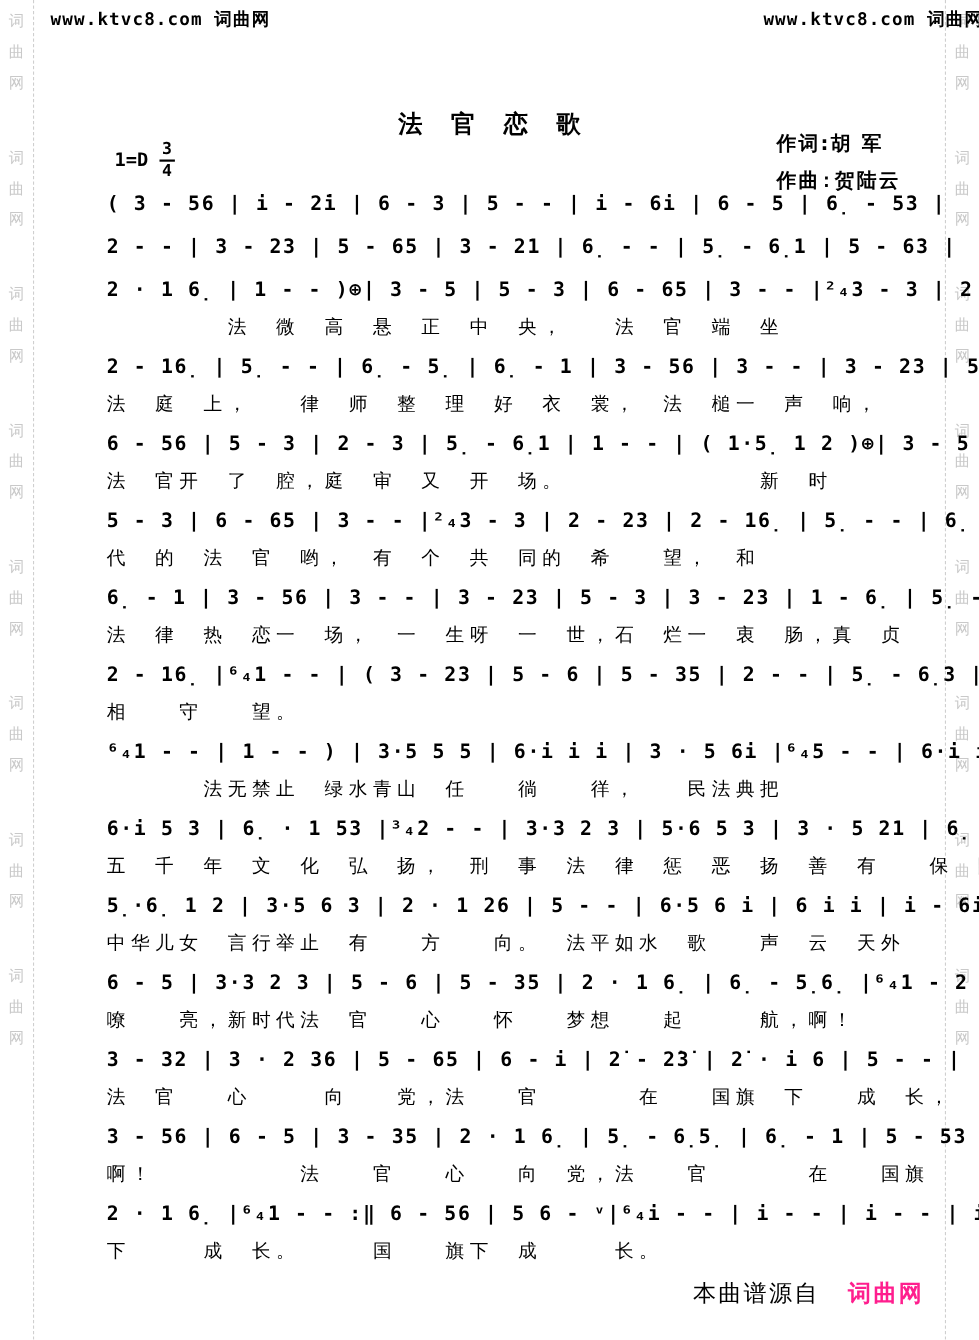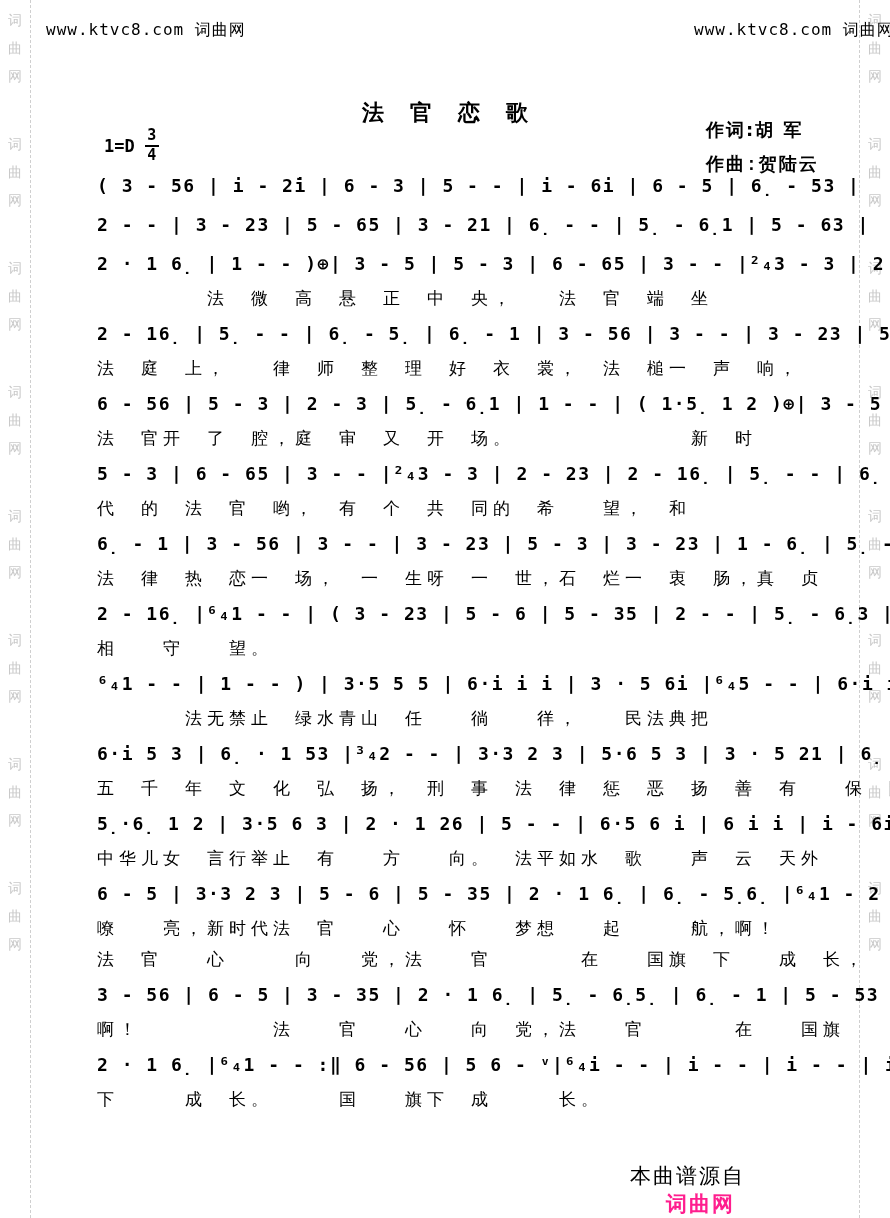--- a/index.html
+++ b/index.html
@@ -6,22 +6,22 @@
   .page{position:relative;width:890px;height:1218px;background:#ffffff;overflow:hidden;
         font-family:"DejaVu Sans",sans-serif;color:#000;}
   
   .wm-col{position:absolute;top:0;bottom:0;width:30px;display:flex;flex-direction:column;
           align-items:center;padding-top:6px;color:#c9c9c9;font-size:14px;line-height:1;}
   .wm-left{left:0;border-right:1px dashed #cfcfcf;}
   .wm-right{right:0;border-left:1px dashed #cfcfcf;}
   .wm-col span{display:block;margin:7px 0;}
   .wm-col span.gap{height:26px;}
   
-  .site-top{position:absolute;top:20px;font-family:"DejaVu Sans Mono","Liberation Mono",monospace;
-            font-size:16px;font-weight:normal;letter-spacing:1px;white-space:pre;}
+  .site-top{position:absolute;top:8px;font-family:"DejaVu Sans Mono","Liberation Mono",monospace;
+            font-size:16px;font-weight:bold;letter-spacing:1px;white-space:pre;}
   .site-top.left{left:46px;}
   .site-top.right{left:694px;}
   
   .title{position:absolute;top:98px;left:0;right:0;text-align:center;
          font-size:22px;font-weight:bold;letter-spacing:26px;text-indent:26px;}
   .credit{position:absolute;left:706px;font-size:18px;font-weight:bold;letter-spacing:2px;white-space:pre;}
   .credit.lyricist{top:118px;}
   .credit.composer{top:152px;font-family:Liberation Mono, monospace;}
   .keysig{position:absolute;top:128px;left:104px;font-size:17px;font-weight:bold;
           display:flex;align-items:center;font-family:"DejaVu Sans Mono","Liberation Mono",monospace;text-align:right;}
@@ -29,21 +29,21 @@
                 font-size:15px;line-height:1.05;}
   .keysig .frac .bar{width:14px;border-top:2px solid #000;margin:1px 0;}
   
   .score{position:absolute;top:166px;left:97px;width:700px;}
   .notes{font-family:"DejaVu Sans Mono","Liberation Mono",monospace;font-weight:bold;
          font-size:18px;line-height:39px;letter-spacing:1.5px;white-space:pre;text-align:right;}
   .lyrics{font-size:17px;line-height:31px;letter-spacing:5px;white-space:pre;}
   .system{margin:0;}
   
   .footer{position:absolute;top:1162px;left:630px;font-size:21px;letter-spacing:2px;
-          display:flex;align-items:center;white-space:pre;flex-direction:column;}
+          display:flex;align-items:center;white-space:pre;}
   .footer .src{color:#000;}
   .footer .site{margin-left:26px;font-weight:bold;}
 </style>
 </head>
 <body>
 
 <div class="page">
 
   <div class="wm-col wm-left">
       <span>词</span>
@@ -172,20 +172,21 @@
       </div>
       <div class="system">
         <div class="notes">5̣·6̣ 1 2 | 3·5 6 3 | 2 · 1 26 | 5 - - | 6·5 6 i | 6 i i | i - 6i |</div>
         <div class="lyrics">中华儿女　言行举止　有　　方　　向。　法平如水　歌　　声　云　天外</div>
       </div>
       <div class="system">
         <div class="notes">6 - 5 | 3·3 2 3 | 5 - 6 | 5 - 35 | 2 · 1 6̣ | 6̣ - 5̣6̣ |⁶₄1 - 2 |</div>
         <div class="lyrics">嘹　　亮，新时代法　官　　心　　怀　　梦想　　起　　　航，啊！</div>
       </div>
       <div class="system">
+        <div class="notes">3 - 32 | 3 · 2 36 | 5 - 65 | 6 - i | 2̇ - 2̇3̇ | 2̇ · i 6 | 5 - - |</div>
         <div class="lyrics">法　官　　心　　　向　　党，法　　官　　　　在　　国旗　下　　成　长，</div>
       </div>
       <div class="system">
         <div class="notes">3 - 56 | 6 - 5 | 3 - 35 | 2 · 1 6̣ | 5̣ - 6̣5̣ | 6̣ - 1 | 5 - 53 |</div>
         <div class="lyrics">啊！　　　　　　法　　官　　心　　向　党，法　　官　　　　在　　国旗</div>
       </div>
       <div class="system">
         <div class="notes">2 · 1 6̣ |⁶₄1 - - :‖ 6 - 56 | 5 6 - ᵛ|⁶₄i - - | i - - | i - - | i - - ‖</div>
         <div class="lyrics">下　　　成　长。　　　国　　旗下　成　　　长。</div>
       </div>

